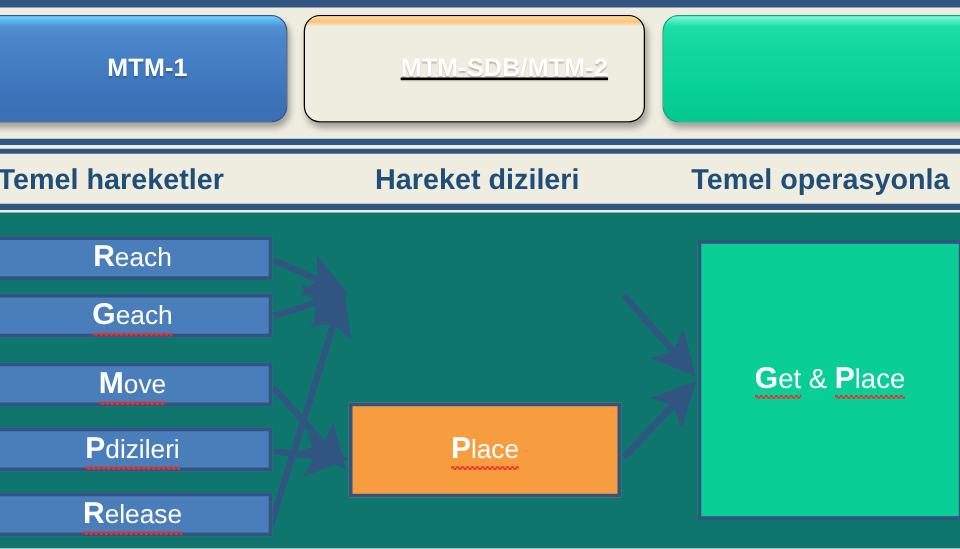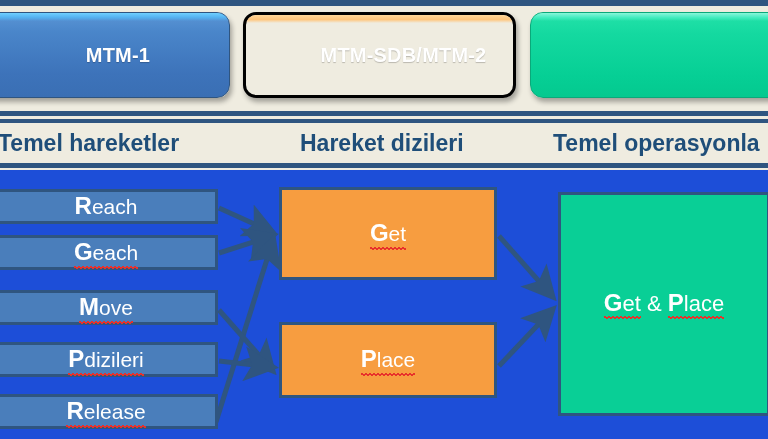--- a/index.html
+++ b/index.html
@@ -99,21 +99,22 @@
     border: 1px solid #2f5580;
   }
   .tab-1 .sheen {
     background: linear-gradient(180deg, #6fd0ff 0%, #55b2f0 55%, rgba(90,160,215,0) 100%);
   }
   
   .tab-2 {
     left: 243px;
     width: 273px;
     background: linear-gradient(180deg, #fcae5e 0%, #fba css 0%, #faa75a 25%, #f89a49 75%, #f69440 100%);
-    border: 3px solid #000000;
+    border: 1px solid #000000;
+    text-decoration: underline;
   }
   .tab-2 .sheen {
     background: linear-gradient(180deg, #ffd79a 0%, #ffc479 55%, rgba(250,170,90,0) 100%);
   }
   
   .tab-3 {
     left: 530px;
     width: 282px;
     background: linear-gradient(180deg, #24e2a9 0%, #14d9a0 25%, #06cf95 75%, #04c98f 100%);
     border: 1px solid #0aa97a;
@@ -152,21 +153,21 @@
   .lbl-1 { left: -2px; }
   .lbl-2 { left: 300px; }
   .lbl-3 { left: 553px; }
 
   
   .body-area {
     position: absolute;
     left: 0; top: 170px;
     width: 768px;
     height: 269px;
-    background: #1d4ed8;
+    background: #0f766e;
     overflow: hidden;
   }
 
   .svg-layer {
     position: absolute;
     left: 0; top: 0;
     width: 768px;
     height: 269px;
   }
 
@@ -319,23 +320,20 @@
     </div>
 
     <div class="node node-blue nb-4">
       <span class="node-label squig"><span class="cap">P</span><span>dizileri</span></span>
     </div>
 
     <div class="node node-blue nb-5">
       <span class="node-label squig"><span class="cap">R</span><span>elease</span></span>
     </div>
 
-    <div class="node node-orange no-1">
-      <span class="node-label squig"><span class="cap">G</span><span>et</span></span>
-    </div>
 
     <div class="node node-orange no-2">
       <span class="node-label squig"><span class="cap">P</span><span>lace</span></span>
     </div>
 
     <div class="node node-green">
       <span class="node-label"><span class="squig"><span class="cap">G</span><span>et</span></span><span> &amp; </span><span class="squig"><span class="cap">P</span><span>lace</span></span></span>
     </div>
 
   </div>

